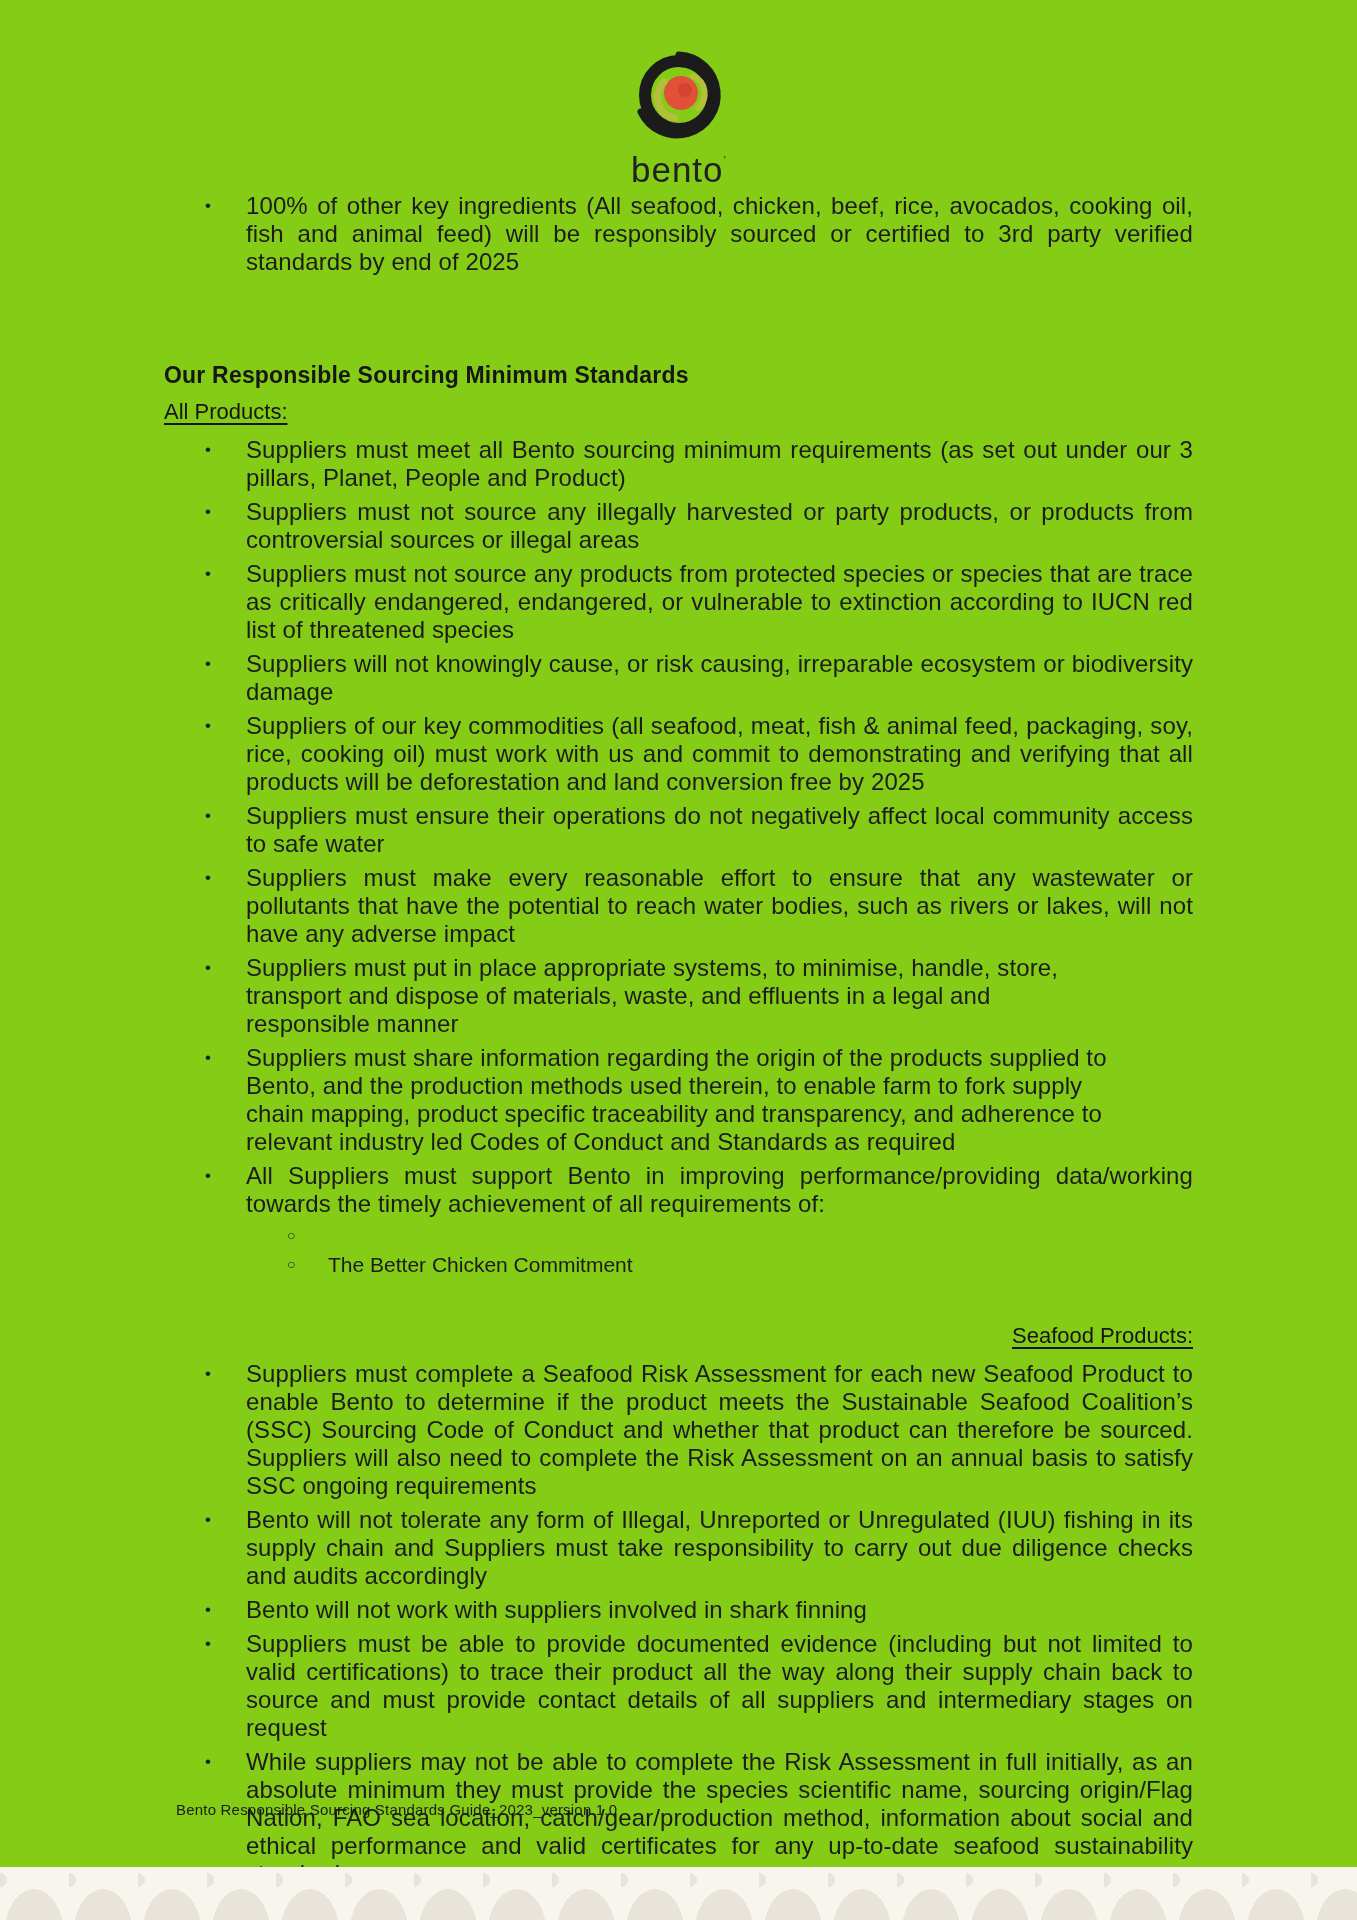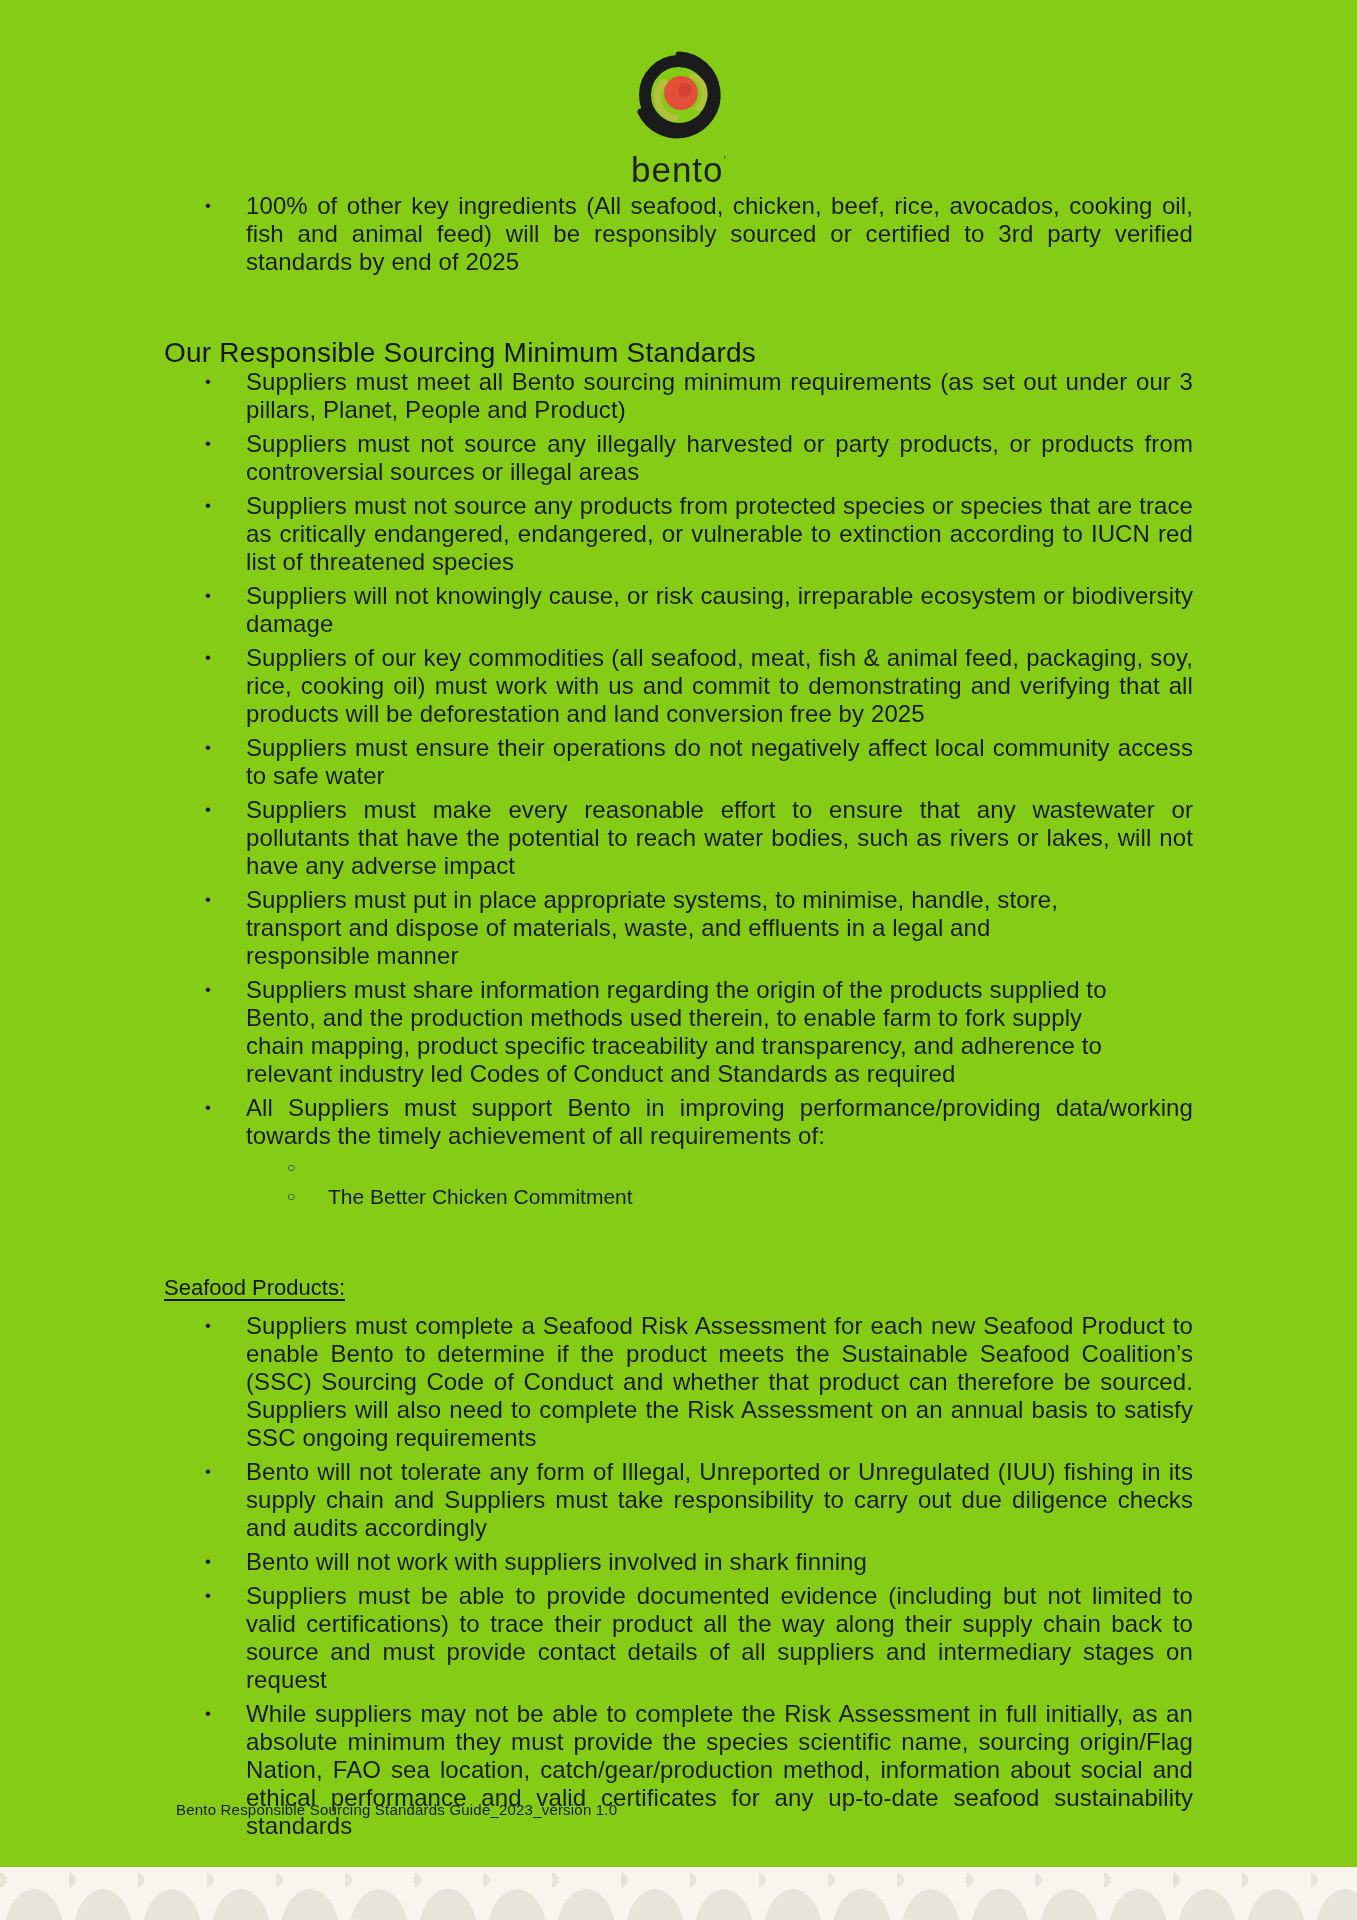--- a/index.html
+++ b/index.html
@@ -18,29 +18,29 @@
   }
   .wordmark{
     font-size:35px;line-height:1;letter-spacing:1px;color:#222222;margin-top:-4px;
   }
   .wordmark .tm{font-size:11px;vertical-align:18px;letter-spacing:0;}
   
   .content{
     position:absolute;left:164px;top:170px;width:1029px;
   }
   .content h2{
-    font-size:28px;font-weight:normal;line-height:30px;
-    margin:62px 0 0 0;letter-spacing:0.2px;color:#161616;
+    font-size:23px;font-weight:bold;line-height:30px;
+    margin:84px 0 0 0;letter-spacing:0.2px;color:#161616;
   }
   .content h3{
     font-size:22px;font-weight:normal;line-height:28px;
     margin:8px 0 10px 0;
     text-decoration:underline;text-underline-offset:4px;color:#161616;
   }
-  .content h3.spaced{margin-top:62px;}
+  .content h3.spaced{margin-top:42px;text-align:right;}
   ul{list-style:none;margin:0;padding:0;}
   .intro-list{margin-top:22px;}
   .bullet-item{display:flex;margin-bottom:6px;}
   .marker{
     flex:0 0 82px;box-sizing:border-box;padding-left:41px;
     font-size:17px;line-height:28px;color:#1c1c1c;
   }
   .bcol{flex:1;min-width:0;}
   .btext{
     font-size:24px;line-height:28px;text-align:justify;color:#1c1c1c;
@@ -96,20 +96,21 @@
     <ul class="intro-list">
         <li class="bullet-item">
           <span class="marker">•</span>
           <div class="bcol">
             <div class="btext">100% of other key ingredients (All seafood, chicken, beef, rice, avocados, cooking oil, fish and animal feed) will be responsibly sourced or certified to 3rd party verified standards by end of 2025</div>
           </div>
         </li>
       </ul>
 
     <h2>Our Responsible Sourcing Minimum Standards</h2>
+    <h3>All Products:</h3>
     <ul>
         <li class="bullet-item">
           <span class="marker">•</span>
           <div class="bcol">
             <div class="btext">Suppliers must meet all Bento sourcing minimum requirements (as set out under our 3 pillars, Planet, People and Product)</div>
           </div>
         </li>
         <li class="bullet-item">
           <span class="marker">•</span>
           <div class="bcol">

